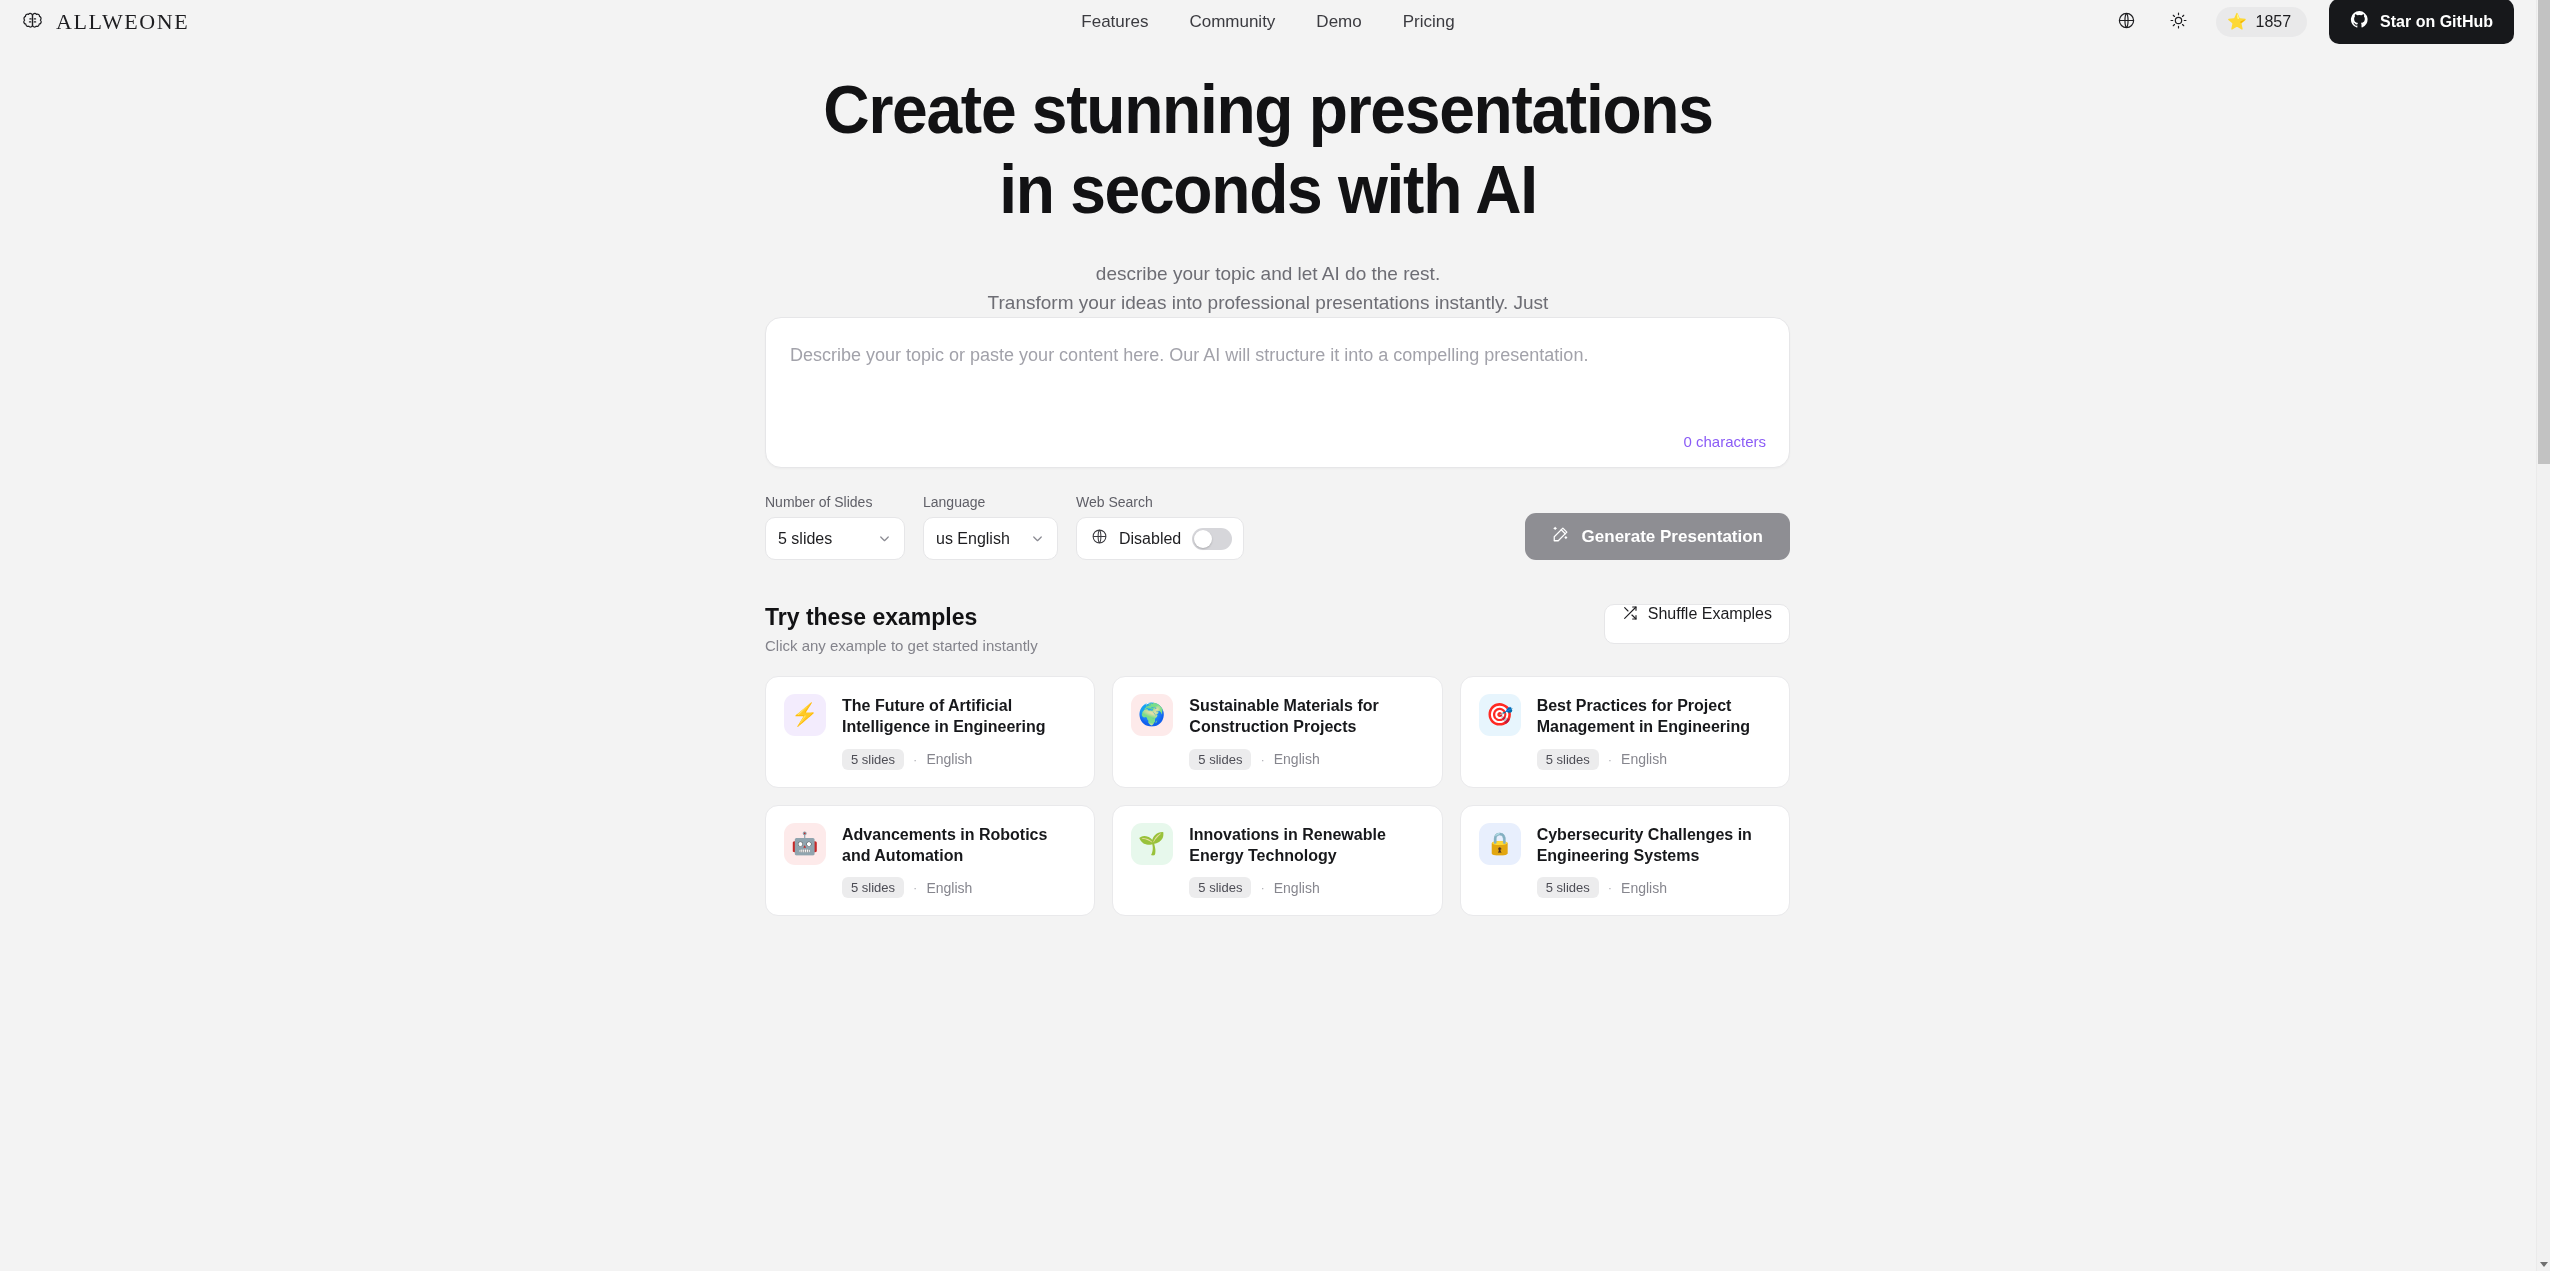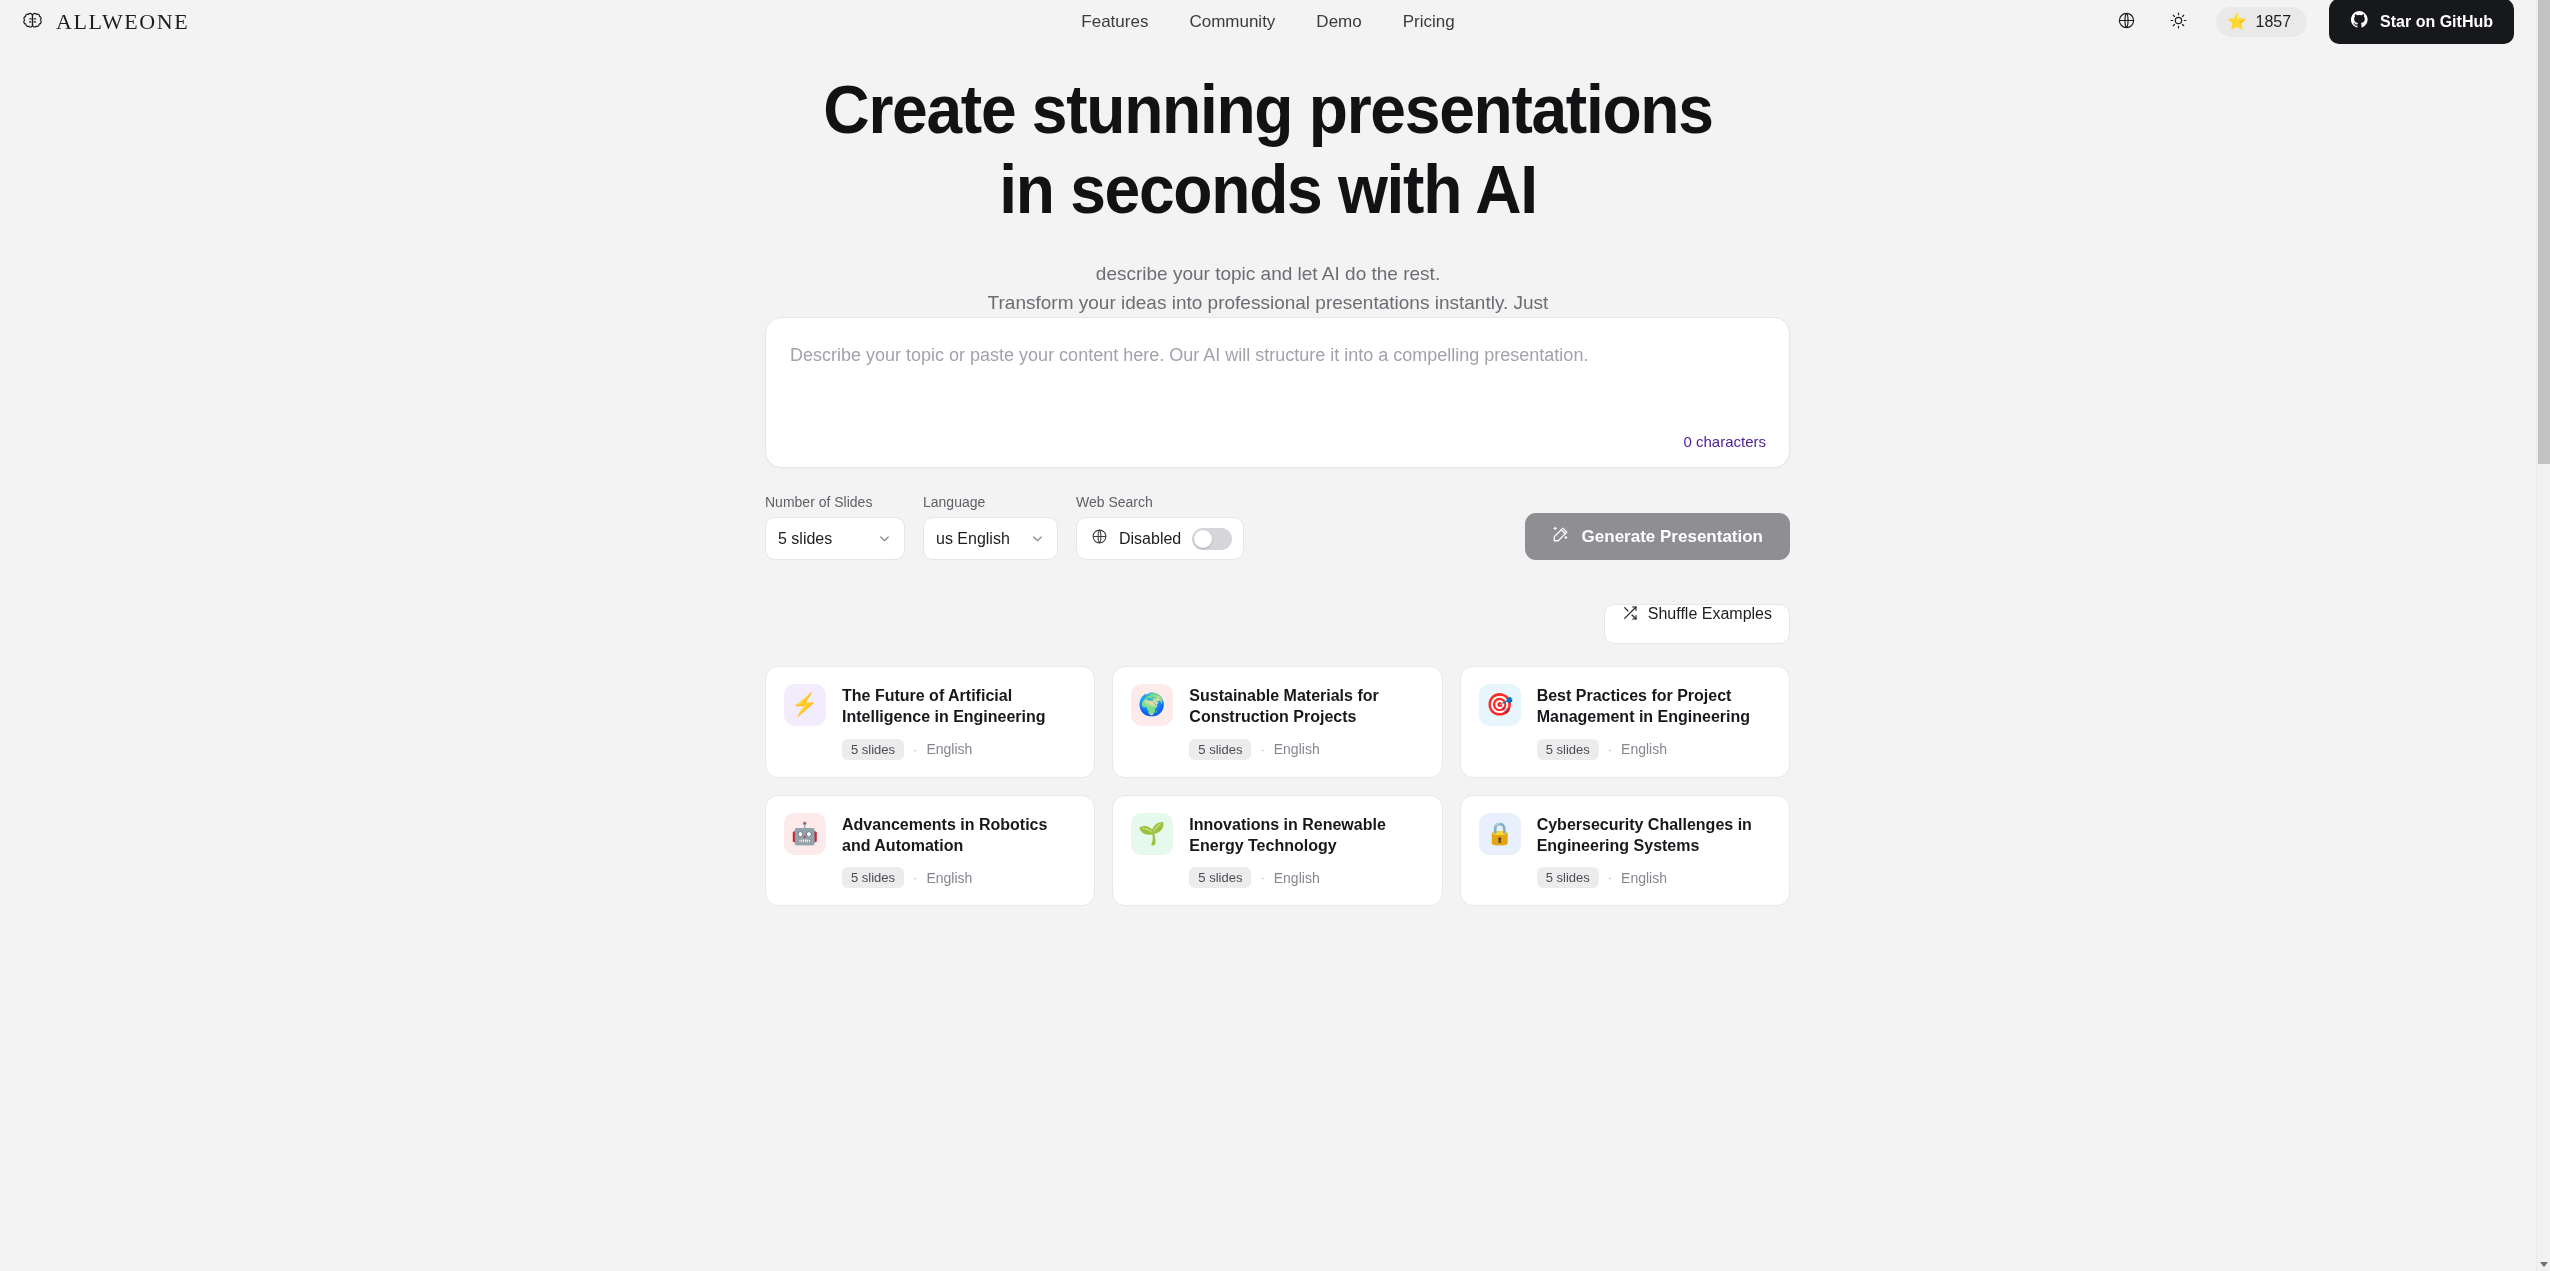--- a/index.html
+++ b/index.html
@@ -78,21 +78,21 @@
     background: #fff; border: 1px solid #e6e6e8;
     border-radius: 16px; height: 151px; position: relative;
     box-shadow: 0 1px 2px rgba(0,0,0,0.03);
   }
   .composer-placeholder {
     position: absolute; left: 24px; top: 27px;
     font-size: 18px; color: #a2a2aa;
   }
   .char-count {
     position: absolute; right: 23px; bottom: 17px;
-    font-size: 15px; color: #4c1d95;
+    font-size: 15px; color: #8b5cf6;
   }
 
   
   .controls { margin-top: 26px; display: flex; align-items: flex-end; }
   .ctrl { margin-right: 18px; }
   .ctrl-label {
     font-size: 14px; color: #5f5f67; margin-bottom: 7px; display: block;
   }
   .select-box {
     height: 43px; width: 140px;
@@ -314,20 +314,24 @@
           <path d="M12.3 6.4l5.3 5.3"></path>
           <path d="M4.2 3.2v2.6M2.9 4.5h2.6M18.5 15.6v2.2M17.4 16.7h2.2"></path>
         </svg>
       </span>
       <span>Generate Presentation</span>
     </button>
 
   </div>
 
   <div class="examples-head">
+    <div>
+      <div class="examples-title">Try these examples</div>
+      <div class="examples-sub">Click any example to get started instantly</div>
+    </div>
     <button class="shuffle-btn">
       <span>
         <svg viewBox="0 0 24 24" width="16" height="16" fill="none" stroke="#1d1d20" stroke-width="1.7" stroke-linecap="round" stroke-linejoin="round">
           <path d="M16 3h5v5"></path>
             <path d="M4 20L21 3"></path>
             <path d="M21 16v5h-5"></path>
           <path d="M15 15l6 6"></path>
             <path d="M4 4l5 5"></path>
         </svg>
       </span>

